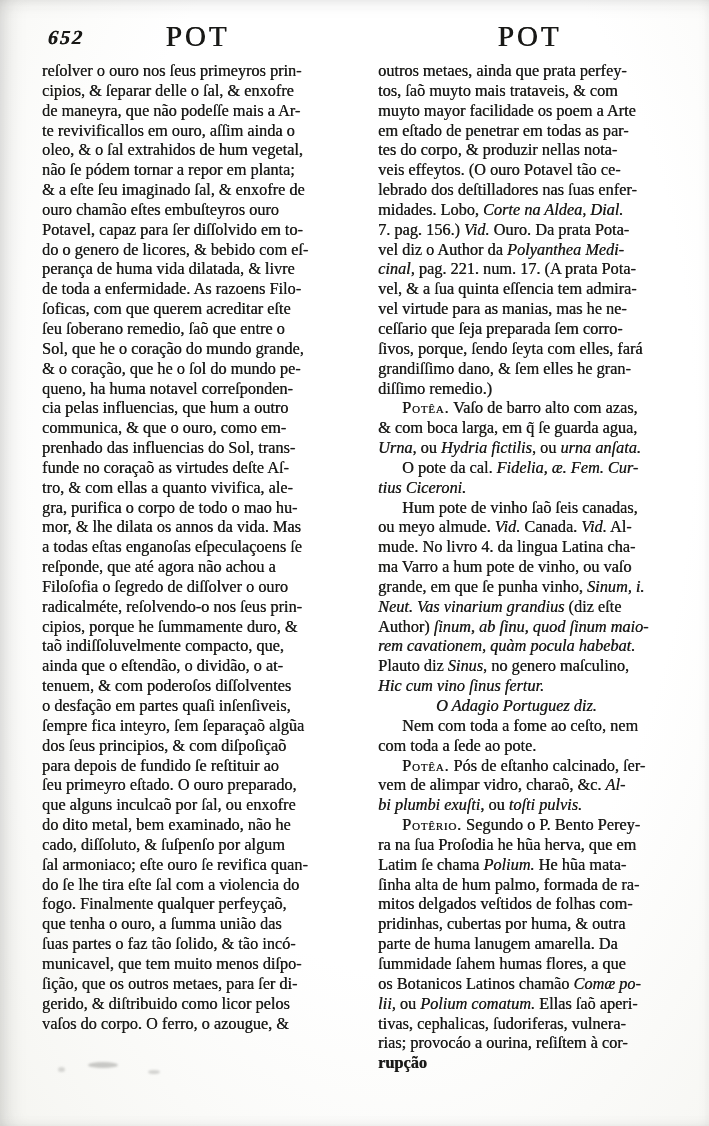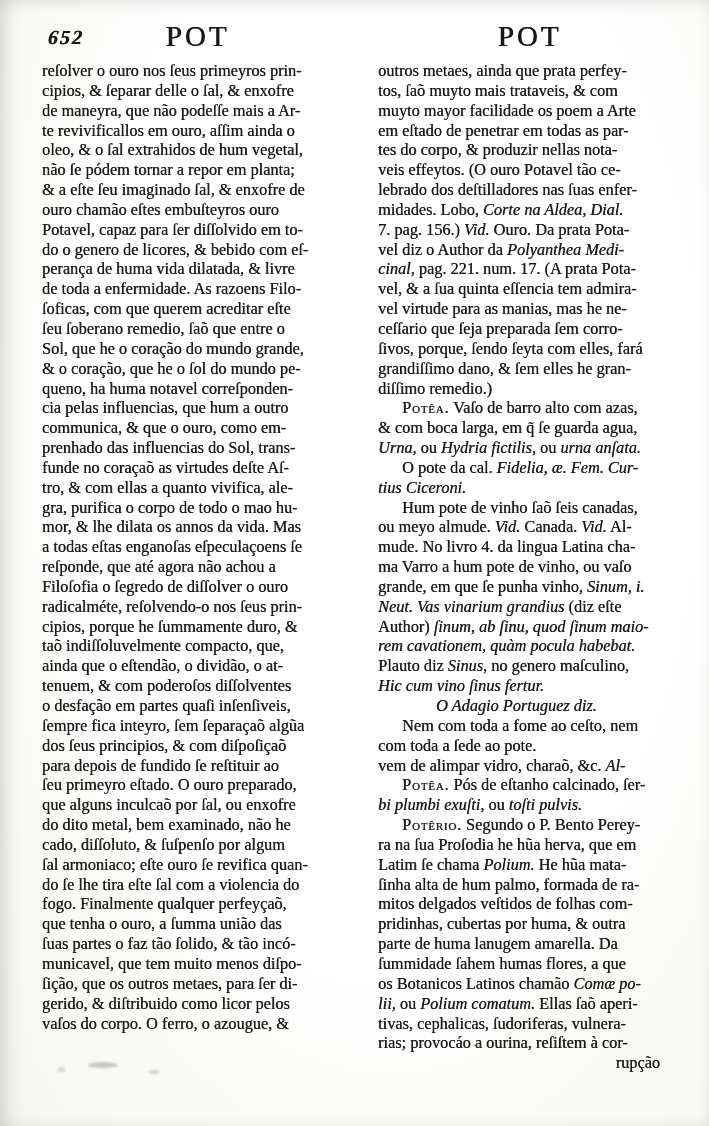--- a/index.html
+++ b/index.html
@@ -35,22 +35,22 @@
   }
   .cols { display:flex; gap:32px; padding:8px 21px 0 42px; }
   .col { font-size:16.3px; line-height:19.85px; }
   .col.left  { width:312px; }
   .col.right { width:318px; }
   .line { white-space:nowrap; text-shadow:0.35px 0 rgba(25,25,23,0.8); }
   .ind1 { padding-left:24px; }
   .ind2 { padding-left:58px; }
   .it { font-style:italic; }
   .sc { font-variant:small-caps; letter-spacing:0.8px; }
-  .catchword { text-align:right; padding-right:28px; white-space:nowrap;
-               text-shadow:0.35px 0 rgba(25,25,23,0.8); font-size:16.3px; line-height:19.85px; }
+  .catchword { text-align:left; padding-right:28px; white-space:nowrap;
+               text-shadow:0.35px 0 rgba(25,25,23,0.8); font-size:16.3px; line-height:19.85px;font-weight:bold; }
   .smudge { position:absolute; background:#4a4a46; border-radius:50%; filter:blur(1px); }
   .smudge.a { left:88px;  top:1062px; width:30px; height:6px; opacity:0.28; }
   .smudge.b { left:148px; top:1070px; width:12px; height:4px; opacity:0.22; }
   .smudge.c { left:58px;  top:1067px; width:7px;  height:5px; opacity:0.20; }
 </style>
 </head>
 <body>
 
 <div class="page">
 
@@ -146,22 +146,22 @@
           <div class="line"><span>ma Varro a hum pote de vinho, ou vaſo</span></div>
           <div class="line"><span>grande, em que ſe punha vinho, </span><span class="it">Sinum, i.</span></div>
           <div class="line"><span class="it">Neut. Vas vinarium grandius</span><span> (diz eſte</span></div>
           <div class="line"><span>Author) </span><span class="it">ſinum, ab ſinu, quod ſinum maio-</span></div>
           <div class="line"><span class="it">rem cavationem, quàm pocula habebat.</span></div>
           <div class="line"><span>Plauto diz </span><span class="it">Sinus</span><span>, no genero maſculino,</span></div>
           <div class="line"><span class="it">Hic cum vino ſinus fertur.</span></div>
           <div class="line ind2"><span class="it">O Adagio Portuguez diz.</span></div>
           <div class="line ind1"><span>Nem com toda a fome ao ceſto, nem</span></div>
           <div class="line"><span>com toda a ſede ao pote.</span></div>
+          <div class="line ind1"><span class="sc">Potêa.</span><span> Pós de eſtanho calcinado, ſer-</span></div>
           <div class="line"><span>vem de alimpar vidro, charaõ, &amp;c. </span><span class="it">Al-</span></div>
-          <div class="line ind1"><span class="sc">Potêa.</span><span> Pós de eſtanho calcinado, ſer-</span></div>
           <div class="line"><span class="it">bi plumbi exuſti</span><span>, ou </span><span class="it">toſti pulvis.</span></div>
           <div class="line ind1"><span class="sc">Potêrio.</span><span> Segundo o P. Bento Perey-</span></div>
           <div class="line"><span>ra na ſua Proſodia he hũa herva, que em</span></div>
           <div class="line"><span>Latim ſe chama </span><span class="it">Polium.</span><span> He hũa mata-</span></div>
           <div class="line"><span>ſinha alta de hum palmo, formada de ra-</span></div>
           <div class="line"><span>mitos delgados veſtidos de folhas com-</span></div>
           <div class="line"><span>pridinhas, cubertas por huma, &amp; outra</span></div>
           <div class="line"><span>parte de huma lanugem amarella. Da</span></div>
           <div class="line"><span>ſummidade ſahem humas flores, a que</span></div>
           <div class="line"><span>os Botanicos Latinos chamão </span><span class="it">Comæ po-</span></div>

